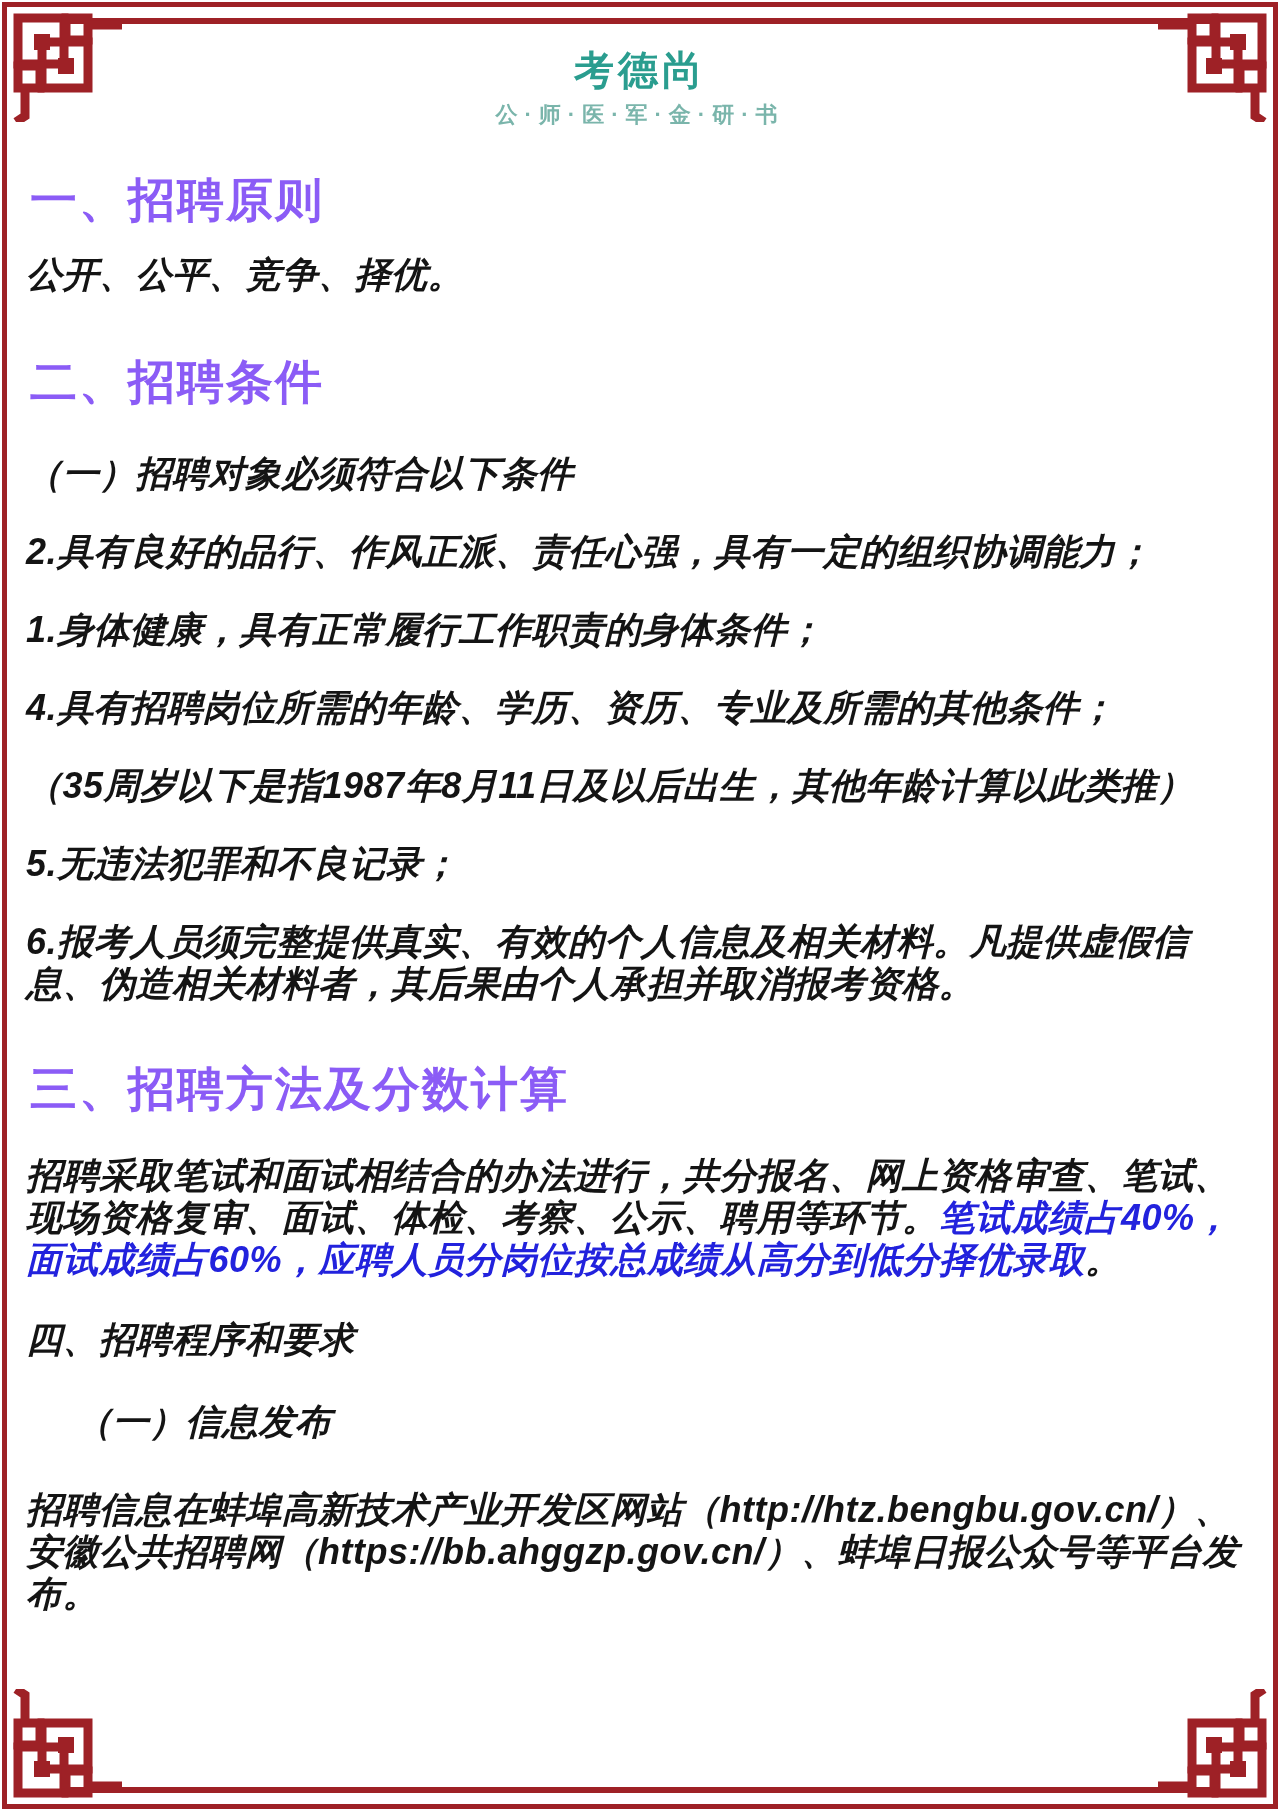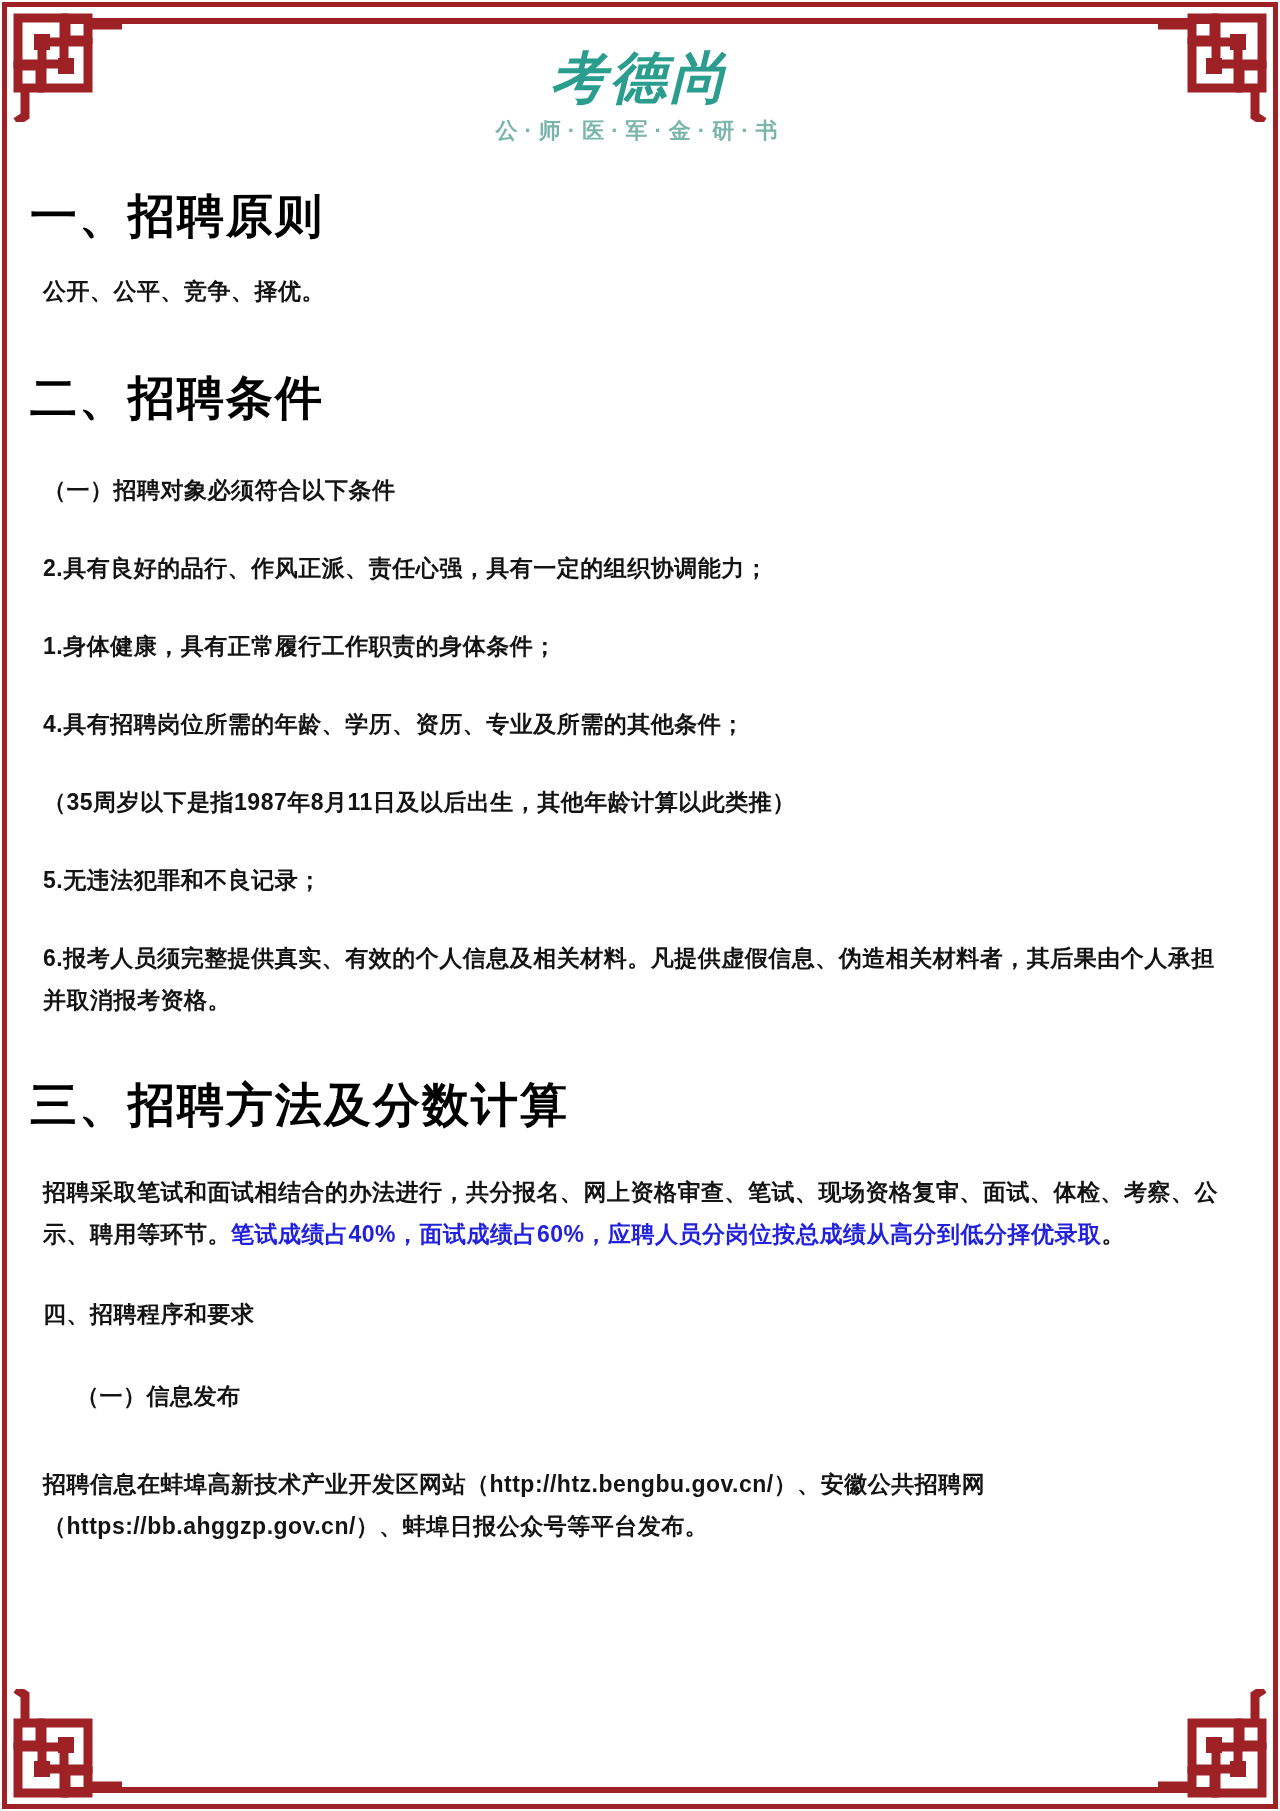--- a/index.html
+++ b/index.html
@@ -20,33 +20,33 @@
   .frame-bottom-inner{bottom:18px;}
   .corner{position:absolute;width:118px;height:118px;pointer-events:none;}
   .corner.tl{top:4px;left:4px;}
   .corner.tr{top:4px;right:4px;transform:scaleX(-1);}
   .corner.bl{bottom:4px;left:4px;transform:scaleY(-1);}
   .corner.br{bottom:4px;right:4px;transform:scale(-1,-1);}
   
   .content{position:relative;padding:0 26px 0 26px;}
   .logo-wrap{padding-top:50px;text-align:center;}
   .logo-title{
-    font-size:56px;font-weight:800;color:#2a9d8f;letter-spacing:4px;line-height:1;font-style:italic;
+    font-size:40px;font-weight:800;color:#2a9d8f;letter-spacing:4px;line-height:1;
   }
   .logo-sub{
     margin-top:10px;font-size:22px;font-weight:600;color:#7ab5ab;letter-spacing:7px;
   }
   .h-red{
-    margin:44px 0 0 4px;font-size:47px;font-weight:800;color:#000000;
+    margin:44px 0 0 4px;font-size:47px;font-weight:800;color:#8b5cf6;
     line-height:1.1;letter-spacing:2px;
   }
   .h-red.s2{margin-top:60px;}
   .h-red.s3{margin-top:58px;}
   .body-text{
-    font-size:23px;font-weight:700;line-height:42px;letter-spacing:0.5px;margin:17px;
+    font-size:36px;font-weight:700;line-height:42px;letter-spacing:0.5px;margin:0;font-style:italic;
   }
   .mt-first{margin-top:28px;}
   .mt-sub{margin-top:46px;}
   .mt-item{margin-top:36px;}
   .mt-para{margin-top:40px;}
   .mt-h4{margin-top:38px;}
   .indent{margin-left:50px;}
   .blue{color:#2222dd;}
 </style>
 </head>

